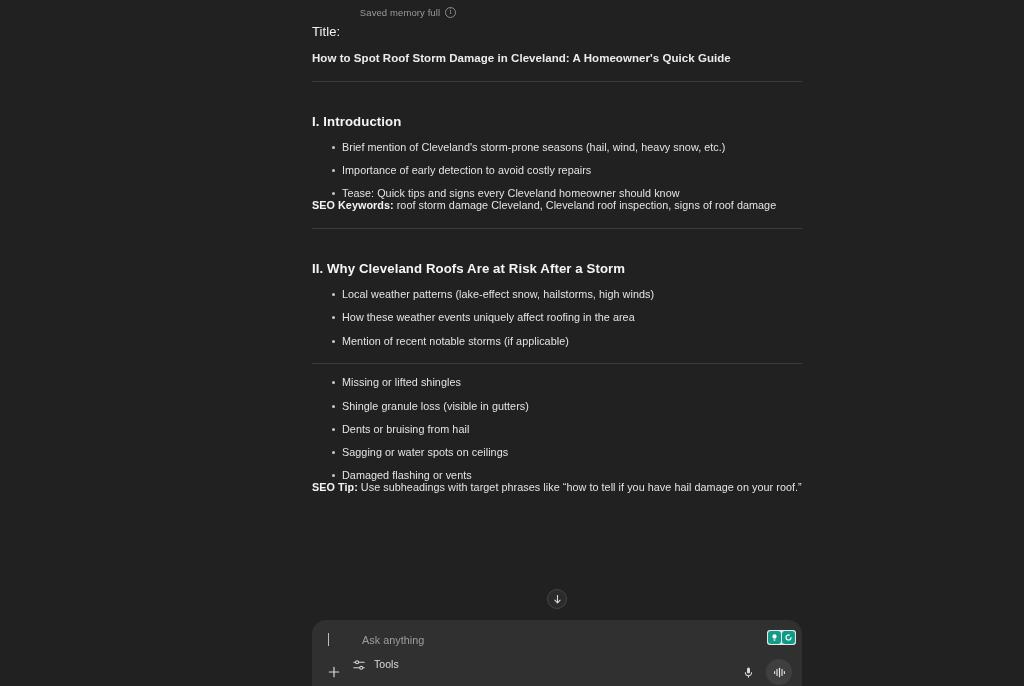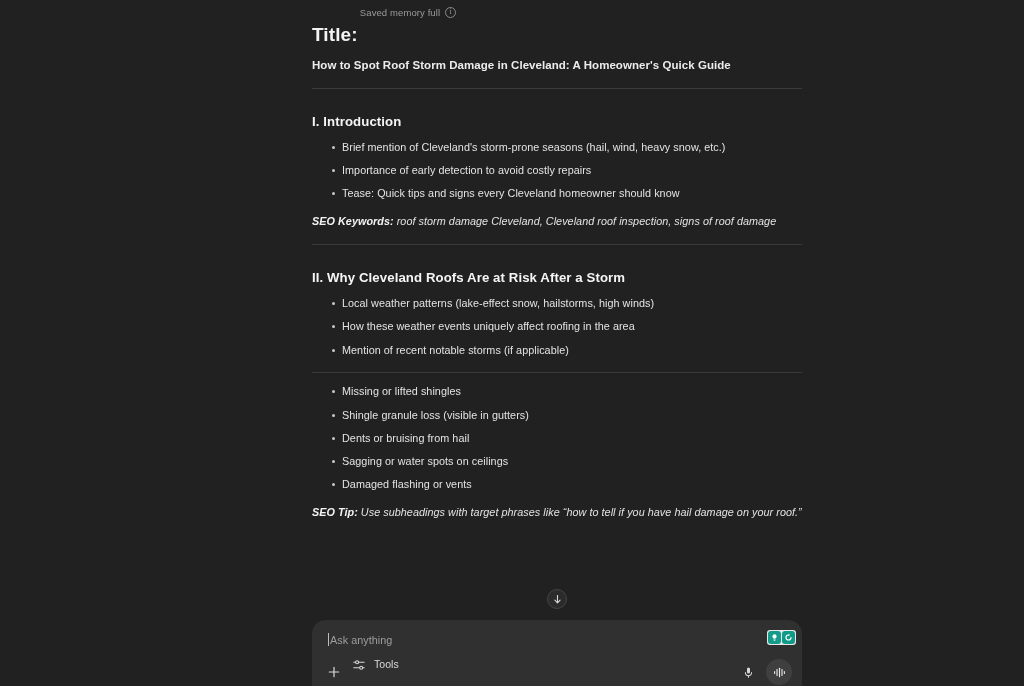--- a/index.html
+++ b/index.html
@@ -57,22 +57,22 @@
   }
 
   .msg-col {
     position: absolute;
     left: 312px;
     top: 24px;
     width: 490px;
   }
 
   .label-strong {
-    font-size: 19px;
-    font-weight: bold;
+    font-size: 13px;
+    font-weight: normal;
     color: #f3f3f3;
     letter-spacing: .1px;
   }
 
   .doc-title {
     font-size: 11.5px;
     font-weight: bold;
     color: #ececec;
     margin-top: 13px;
     letter-spacing: .05px;
@@ -82,21 +82,21 @@
     border: 0;
     border-top: 1px solid #3a3a3a;
     margin: 17px 0 0 0;
     width: 490px;
   }
 
   h2.section-head {
     font-size: 13.2px;
     font-weight: bold;
     color: #f5f5f5;
-    margin-top: 25px;
+    margin-top: 32px;
     letter-spacing: .1px;
   }
 
   ul.bullets {
     list-style: none;
     margin-top: 13px;
   }
   ul.bullets li {
     position: relative;
     padding-left: 30px;
@@ -114,23 +114,21 @@
     top: 4px;
     width: 3px;
     height: 3px;
     border-radius: 50%;
     background: #c8c8c8;
   }
 
   p.seo-line {
     font-size: 10.8px;
     color: #e3e3e3;
-    margin-top: 16px;
-    letter-spacing: .05px;
-    font-style: italic;
+    letter-spacing: .05px;
   }
   p.seo-line .seo-label {
     font-weight: bold;
     color: #f3f3f3;
   }
 
   
   .scroll-btn {
     position: absolute;
     left: 547px;
@@ -177,20 +175,21 @@
     height: 13px;
     background: #bdbdbd;
   }
   .placeholder {
     position: absolute;
     left: 18px;
     top: 14px;
     font-size: 10.8px;
     color: #9e9e9e;
     letter-spacing: .05px;
+    padding-left: 32px;
   }
 
   .ext-badges {
     position: absolute;
     right: 6px;
     top: 10px;
     display: flex;
     align-items: center;
     background: #e8e8e8;
     border-radius: 3px;

